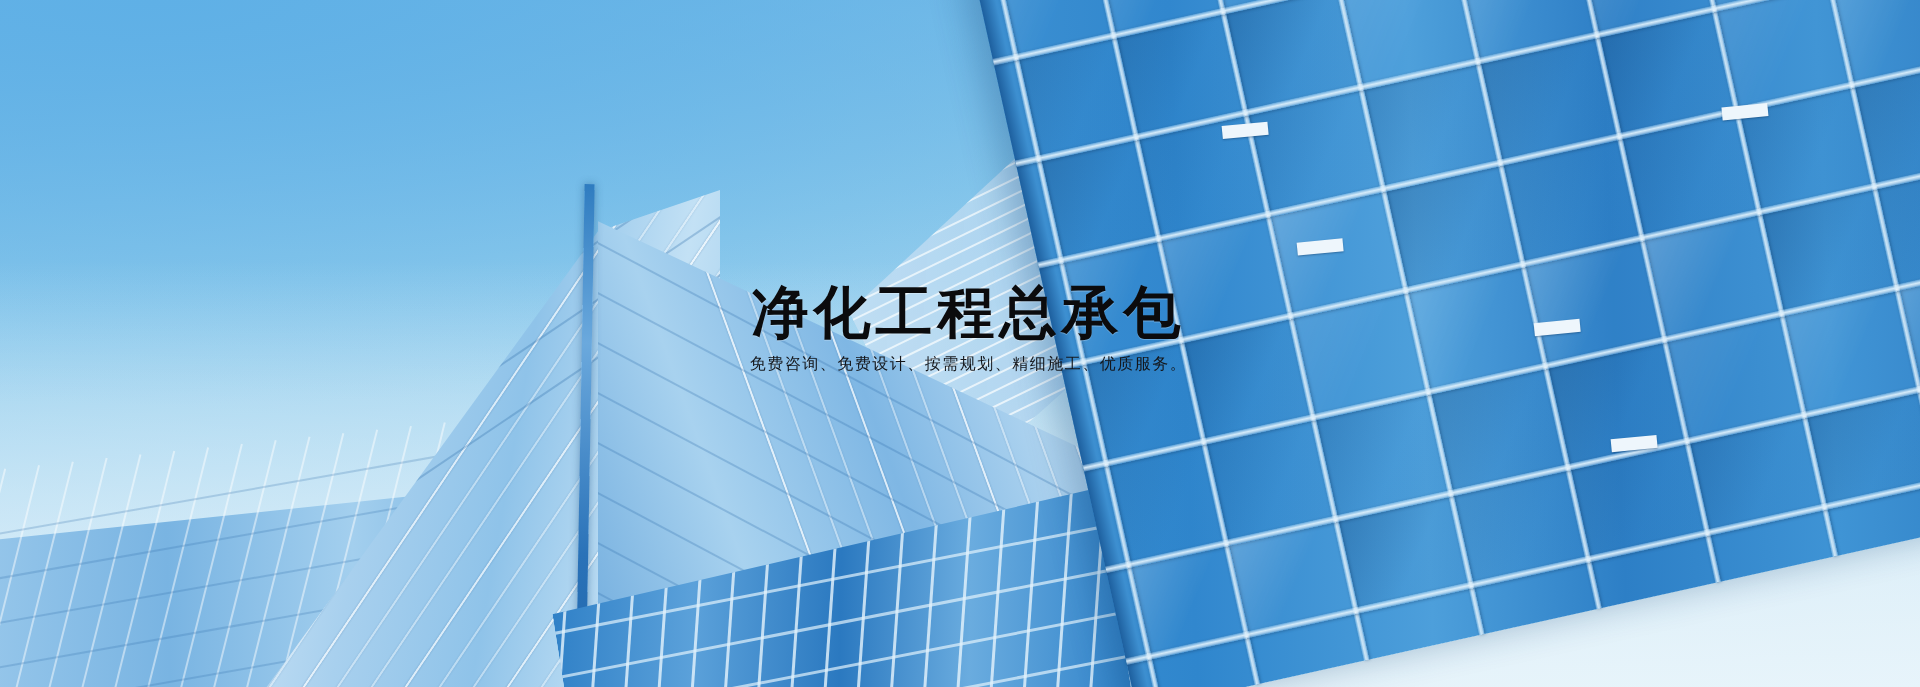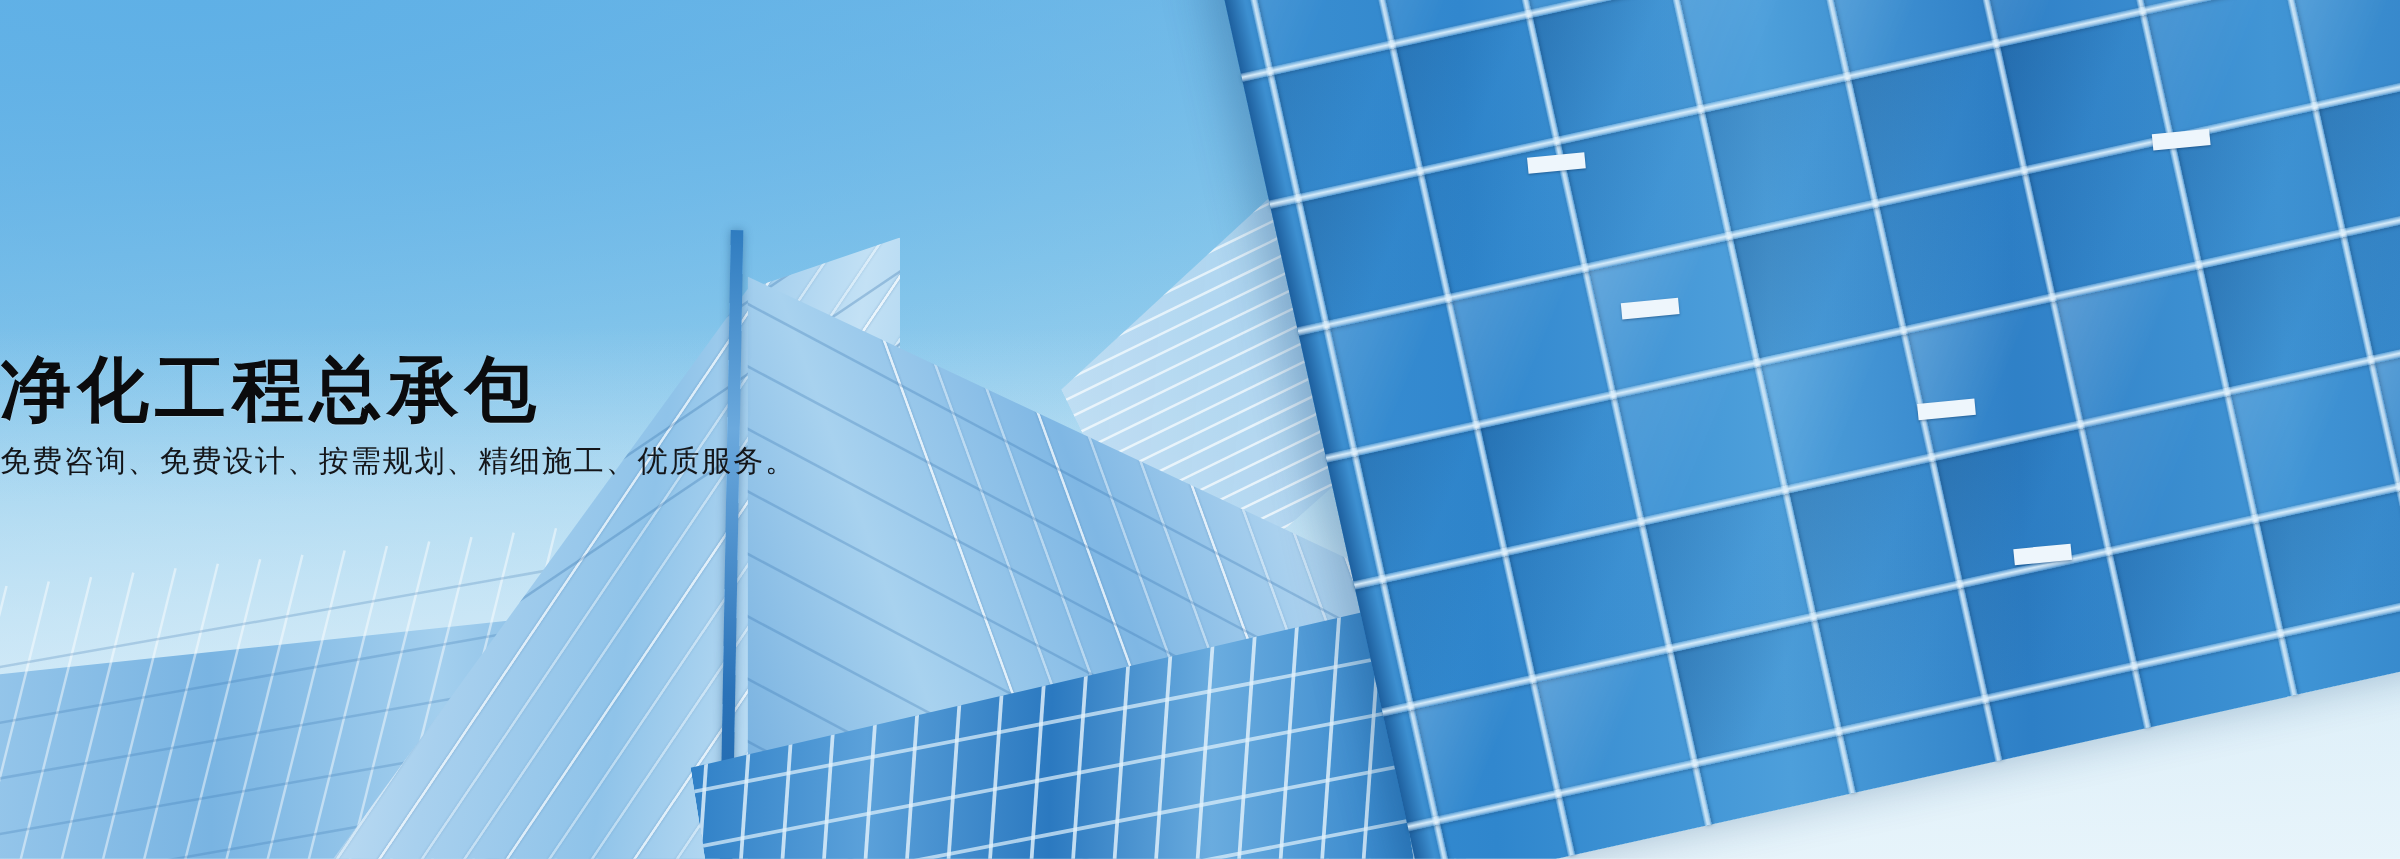--- a/index.html
+++ b/index.html
@@ -146,22 +146,23 @@
     opacity: .92;
   }
   .back-slab .bs-line {
     position: absolute; left: 0; right: 0; height: 2px;
     background: rgba(255,255,255,.75);
   }
 
   
   .copy {
     position: absolute;
-    left: 0; right: 0;
+    left: 17px; right: 0;
     top: 282px;
+    text-align: center;
     z-index: 40;
     user-select: none;
   }
   .headline {
     font-size: 57px;
     line-height: 1.08;
     font-weight: 700;
     letter-spacing: 5px;
     color: #0b0b0d;
     margin: 0;
@@ -169,21 +170,21 @@
   }
   .subline {
     font-size: 43px;
     line-height: 1.12;
     font-weight: 400;
     letter-spacing: 2px;
     color: #101114;
     margin: 14px 0 0 0;
   }
   .tagline {
-    font-size: 24px;
+    font-size: 16px;
     line-height: 1.3;
     font-weight: 400;
     letter-spacing: 1.5px;
     color: #14161a;
     margin: 10px 0 0 0;
   }
 </style>
 </head>
 <body>
 

